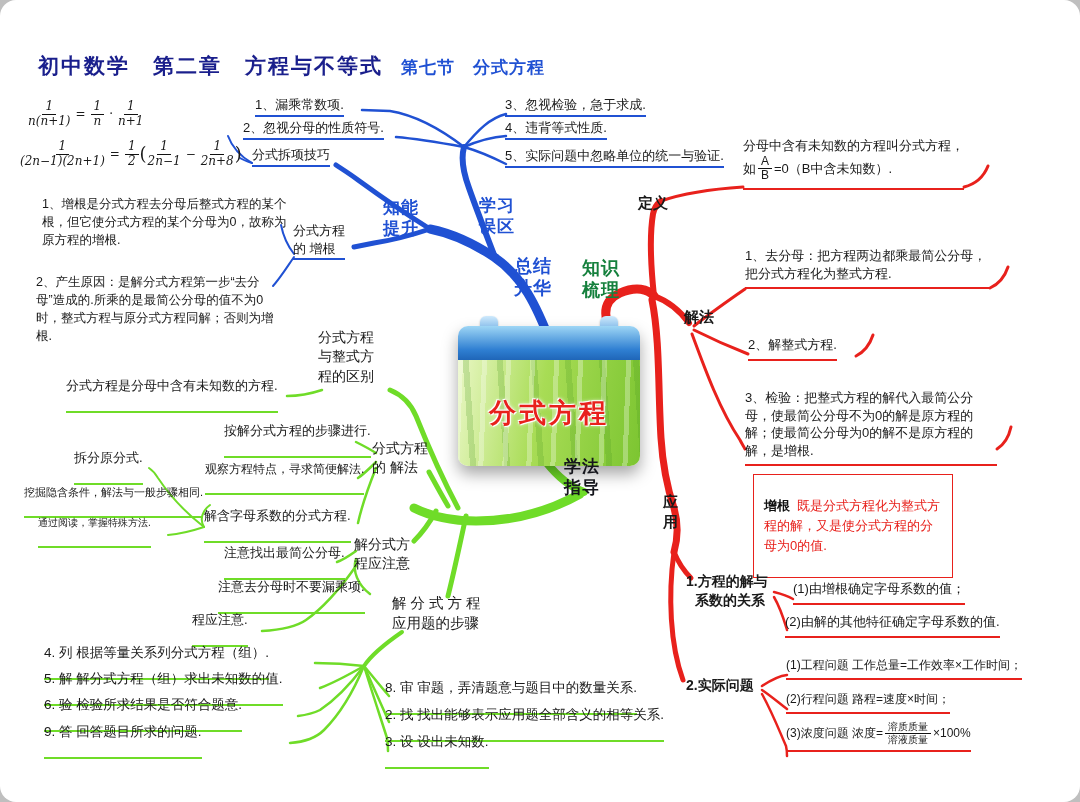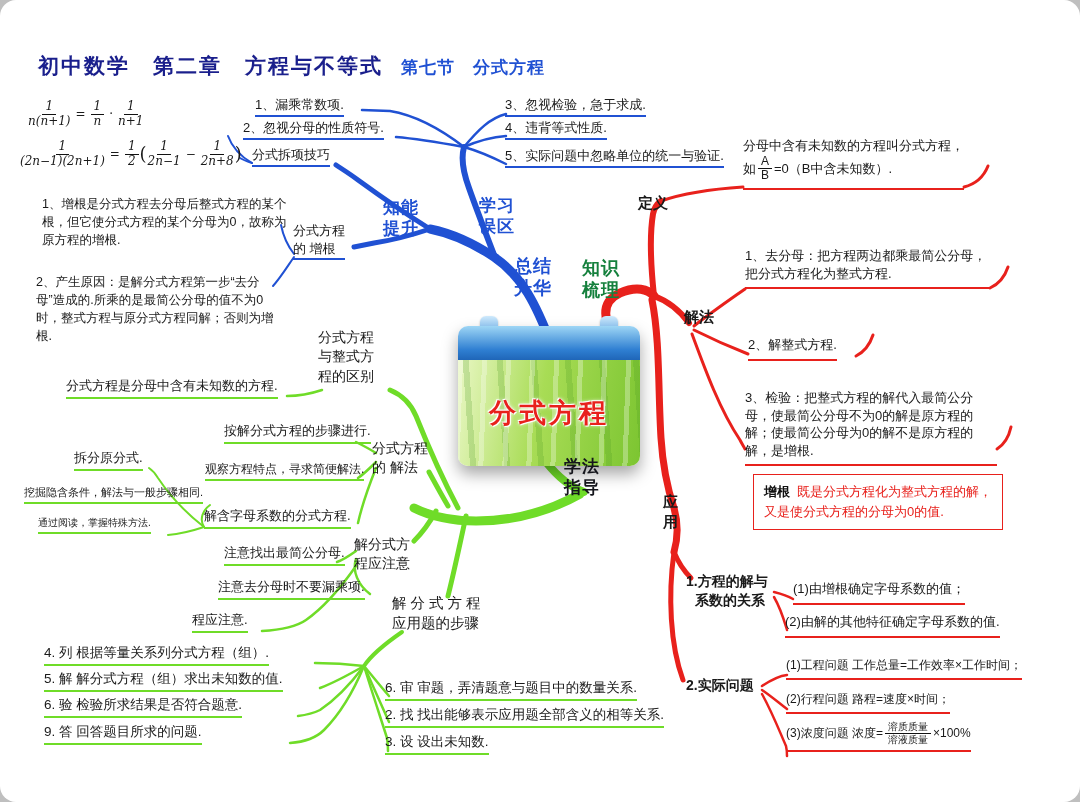--- a/index.html
+++ b/index.html
@@ -7,21 +7,21 @@
 .page{position:relative;width:1080px;height:802px;background:#fff;border-radius:16px;overflow:hidden;color:var(--ink)}
 .branches{position:absolute;left:0;top:0}
 .branches path{fill:none;stroke-linecap:round}
 .b path{stroke:var(--blue)}
 .r path{stroke:var(--red)}
 .g path{stroke:var(--green)}
 .node{position:absolute;font-size:13px;line-height:1.35;white-space:nowrap;color:var(--ink)}
 .wrap{white-space:normal}
 .u-b{border-bottom:2px solid var(--blue);padding-bottom:1px}
 .u-r{border-bottom:2px solid var(--red);padding-bottom:5px}
-.u-g{border-bottom:2px solid var(--green);padding-bottom:2px}
+.u-g{border-bottom:2px solid var(--green);padding-bottom:16px}
 .hub{font-weight:bold;line-height:1.22;letter-spacing:1px}
 .hub-blue{color:var(--blue);font-size:17px}
 .hub-big{color:var(--blue);font-size:18px}
 .hub-ink{color:#15803d;font-size:18px}
 .hub-ink2{color:#15161c;font-size:17px}
 .sublabel{font-size:14px;line-height:1.38}
 .keylabel{font-weight:bold;font-size:15px;line-height:1.3}
 .small{font-size:12.5px;line-height:1.45}
 .sm12{font-size:12px}
 .tiny{font-size:11px}
@@ -29,21 +29,21 @@
 .s135{font-size:13.5px}
 .header{position:absolute;left:38px;top:52px;display:flex;align-items:baseline;gap:18px}
 .t-main{font-size:21px;font-weight:bold;color:var(--navy);letter-spacing:2px}
 .t-sec{font-size:17px;font-weight:bold;color:var(--blue);letter-spacing:1px}
 .frac{display:inline-flex;flex-direction:column;align-items:center;line-height:1.15;text-align:center}
 .frac .fn{border-bottom:1px solid #111;padding:0 3px}
 .formula{font-family:"DejaVu Serif","Liberation Serif",serif;font-style:italic;font-size:12px;display:flex;align-items:center}
 .formula .op{margin:0 5px;font-style:normal}
 .paren{font-size:18px;font-style:normal;margin:0 1px}
 .flexline{display:flex;align-items:center;gap:2px}
-.zg-box{border:1.5px solid var(--red);padding:7px 10px;font-size:13px;line-height:1.55;width:250px}
+.zg-box{border:1.5px solid var(--red);padding:21px 10px;font-size:13px;line-height:1.55;width:200px}
 .zg-box .zg-term{color:#111;margin-right:7px;font-weight:bold}
 .zg-box .zg-body{color:var(--red)}
 .center-card{position:absolute;left:458px;top:326px;width:182px;height:140px;border-radius:10px;box-shadow:0 8px 16px rgba(0,0,0,.35)}
 .cal-top{position:absolute;left:0;right:0;top:0;height:34px;border-radius:10px 10px 0 0;background:linear-gradient(#9ed6f5,#2f7fd2 70%,#1f66b8)}
 .cal-body{position:absolute;left:0;right:0;top:34px;bottom:0;border-radius:0 0 10px 10px;background:linear-gradient(100deg,#e9f7c4,#a8dc55 45%,#7cc531);overflow:hidden;display:flex;align-items:center;justify-content:center}
 .cal-body::before{content:"";position:absolute;inset:0;background:repeating-linear-gradient(92deg,rgba(255,255,255,.3) 0 5px,rgba(255,255,255,0) 5px 24px),repeating-linear-gradient(86deg,rgba(70,150,30,.22) 12px 18px,rgba(0,0,0,0) 18px 46px)}
 .ring{position:absolute;top:-10px;width:18px;height:24px;border-radius:6px;background:linear-gradient(#cfeafc,#3f8fd8);box-shadow:0 1px 2px rgba(0,0,0,.3)}
 .ring.r1{left:22px}
 .ring.r2{right:22px}
 .center-word{position:relative;font-size:27px;font-weight:bold;color:var(--red);letter-spacing:3px;text-shadow:0 0 2px #fff,0 0 4px #fff,1px 1px 0 #fff,-1px -1px 0 #fff}
@@ -278,21 +278,21 @@
     <div>程应注意</div>
   </div>
   <div class="node u-g" style="left:224px;top:544px">注意找出最简公分母.</div>
   <div class="node u-g" style="left:218px;top:578px">注意去分母时不要漏乘项.</div>
   <div class="node u-g" style="left:192px;top:611px">程应注意.</div>
 
   <div class="node sublabel ctr" style="left:392px;top:593px;font-size:14.5px">
     <div>解 分 式 方 程</div>
     <div>应用题的步骤</div>
   </div>
-  <div class="node u-g s135" style="left:385px;top:679px">6. 审  审题，弄清题意与题目中的数量关系.</div>
+  <div class="node u-g s135" style="left:385px;top:679px">8. 审  审题，弄清题意与题目中的数量关系.</div>
   <div class="node u-g s135" style="left:385px;top:706px">2. 找  找出能够表示应用题全部含义的相等关系.</div>
   <div class="node u-g s135" style="left:385px;top:733px">3. 设  设出未知数.</div>
   <div class="node u-g s135" style="left:44px;top:644px">4. 列  根据等量关系列分式方程（组）.</div>
   <div class="node u-g s135" style="left:44px;top:670px">5. 解  解分式方程（组）求出未知数的值.</div>
   <div class="node u-g s135" style="left:44px;top:696px">6. 验  检验所求结果是否符合题意.</div>
   <div class="node u-g s135" style="left:44px;top:723px">9. 答  回答题目所求的问题.</div>
 
 </div>
 
 </body></html>

